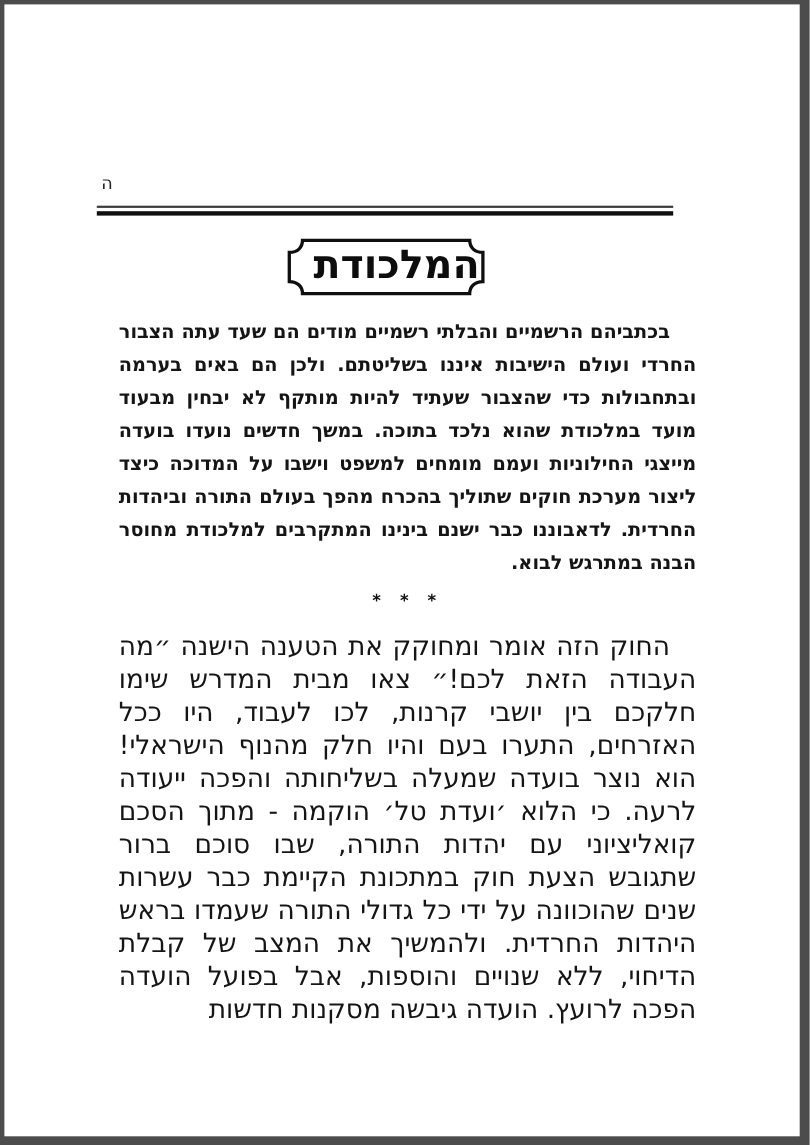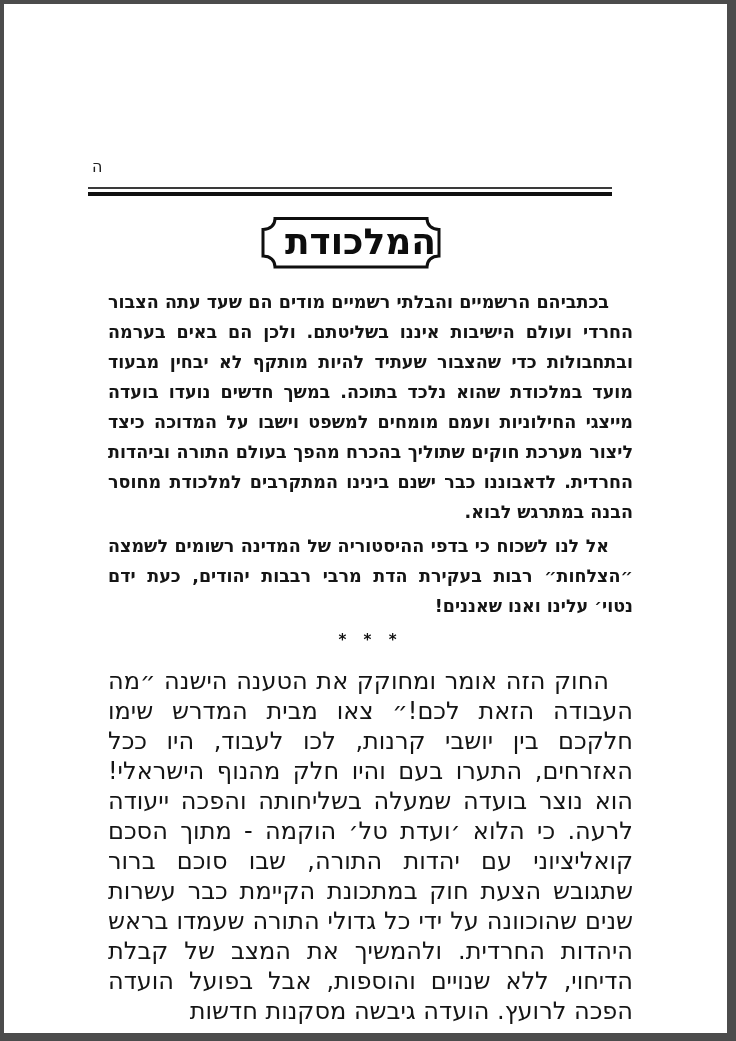--- a/index.html
+++ b/index.html
@@ -110,21 +110,20 @@
                  C 11.5 14.5, 16 10, 16 3.5
                  Z" fill="none" stroke="#0f0f0f" stroke-width="3"></path>
       </svg>
       <div class="title-text">המלכודת</div>
     </div>
 
     <div class="body-text">
 
       <p class="para bold indent p1">בכתביהם הרשמיים והבלתי רשמיים מודים הם שעד עתה הצבור החרדי ועולם הישיבות איננו בשליטתם. ולכן הם באים בערמה ובתחבולות כדי שהצבור שעתיד להיות מותקף לא יבחין מבעוד מועד במלכודת שהוא נלכד בתוכה. במשך חדשים נועדו בועדה מייצגי החילוניות ועמם מומחים למשפט וישבו על המדוכה כיצד ליצור מערכת חוקים שתוליך בהכרח מהפך בעולם התורה וביהדות החרדית. לדאבוננו כבר ישנם בינינו המתקרבים למלכודת מחוסר הבנה במתרגש לבוא.</p>
 
-      <p class="para bold indent p2">אל לנו לשכוח כי בדפי ההיסטוריה של המדינה רשומים לשמצה ״הצלחות״ רבות בעקירת הדת מרבי רבבות יהודים, כעת ידם נטוי׳ עלינו ואנו שאננים!</p>
 
       <div class="separator">* * *</div>
 
       <p class="para indent p3">החוק הזה אומר ומחוקק את הטענה הישנה ״מה העבודה הזאת לכם!״ צאו מבית המדרש שימו חלקכם בין יושבי קרנות, לכו לעבוד, היו ככל האזרחים, התערו בעם והיו חלק מהנוף הישראלי! הוא נוצר בועדה שמעלה בשליחותה והפכה ייעודה לרעה. כי הלוא ׳ועדת טל׳ הוקמה - מתוך הסכם קואליציוני עם יהדות התורה, שבו סוכם ברור שתגובש הצעת חוק במתכונת הקיימת כבר עשרות שנים שהוכוונה על ידי כל גדולי התורה שעמדו בראש היהדות החרדית. ולהמשיך את המצב של קבלת הדיחוי, ללא שנויים והוספות, אבל בפועל הועדה הפכה לרועץ. הועדה גיבשה מסקנות חדשות</p>
 
     </div>
   </div>
 </div>
 
 </body></html>

